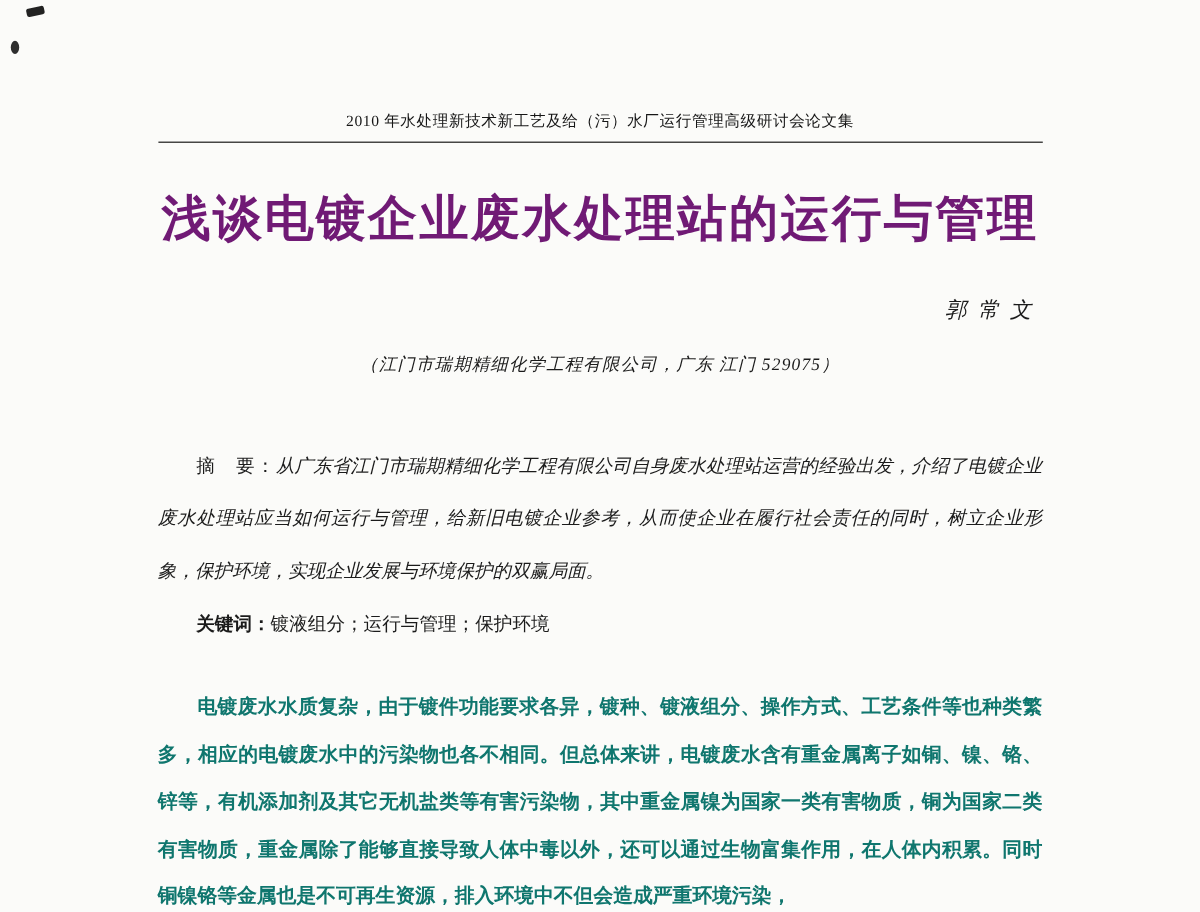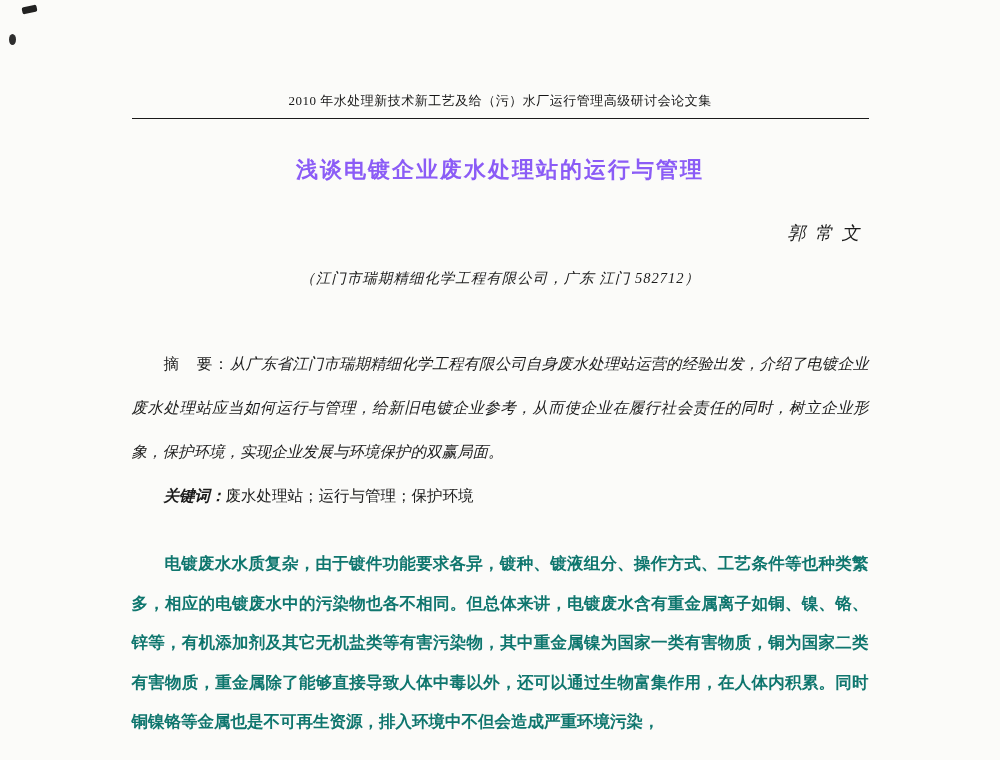--- a/index.html
+++ b/index.html
@@ -45,24 +45,24 @@
     color: #161616;
   }
   .header-rule {
     border: none;
     border-top: 1.5px solid #1a1a1a;
     margin: 8px 0 0 0;
   }
   .paper-title {
     margin: 36px 0 0 0;
     text-align: center;
-    font-size: 22px;
+    font-size: 41px;
     font-weight: bold;
     letter-spacing: 2px;
-    color: #8b5cf6;
+    color: #701a75;
   }
   .author {
     margin-top: 36px;
     text-align: right;
     font-size: 18px;
     font-style: italic;
     letter-spacing: 9px;
     color: #1b1b1b;
   }
   .affiliation {
@@ -89,21 +89,20 @@
   }
   .keywords {
     margin: 0;
     font-size: 15.5px;
     line-height: 44px;
     text-indent: 32px;
     color: #1b1b1b;
   }
   .keywords .label {
     font-weight: bold;
-    font-style: italic;
   }
   .body-para {
     margin: 26px 0 0 0;
     font-size: 16.5px;
     line-height: 39.5px;
     font-weight: 600;
     text-align: justify;
     text-indent: 33px;
     color: #0f766e;
   }
@@ -119,22 +118,22 @@
   <div class="content">
 
     <div class="running-head">2010 年水处理新技术新工艺及给（污）水厂运行管理高级研讨会论文集</div>
 
     <hr class="header-rule">
 
     <h1 class="paper-title">浅谈电镀企业废水处理站的运行与管理</h1>
 
     <div class="author">郭常文</div>
 
-    <div class="affiliation">（江门市瑞期精细化学工程有限公司，广东 江门 582712）</div>
+    <div class="affiliation">（江门市瑞期精细化学工程有限公司，广东 江门 529075）</div>
 
     <p class="abstract"><span class="label">摘　要：</span><span>从广东省江门市瑞期精细化学工程有限公司自身废水处理站运营的经验出发，介绍了电镀企业废水处理站应当如何运行与管理，给新旧电镀企业参考，从而使企业在履行社会责任的同时，树立企业形象，保护环境，实现企业发展与环境保护的双赢局面。</span></p>
 
-    <p class="keywords"><span class="label">关键词：</span><span>废水处理站；运行与管理；保护环境</span></p>
+    <p class="keywords"><span class="label">关键词：</span><span>镀液组分；运行与管理；保护环境</span></p>
 
     <p class="body-para">电镀废水水质复杂，由于镀件功能要求各异，镀种、镀液组分、操作方式、工艺条件等也种类繁多，相应的电镀废水中的污染物也各不相同。但总体来讲，电镀废水含有重金属离子如铜、镍、铬、锌等，有机添加剂及其它无机盐类等有害污染物，其中重金属镍为国家一类有害物质，铜为国家二类有害物质，重金属除了能够直接导致人体中毒以外，还可以通过生物富集作用，在人体内积累。同时铜镍铬等金属也是不可再生资源，排入环境中不但会造成严重环境污染，</p>
 
   </div>
 </div>
 
 </body></html>

